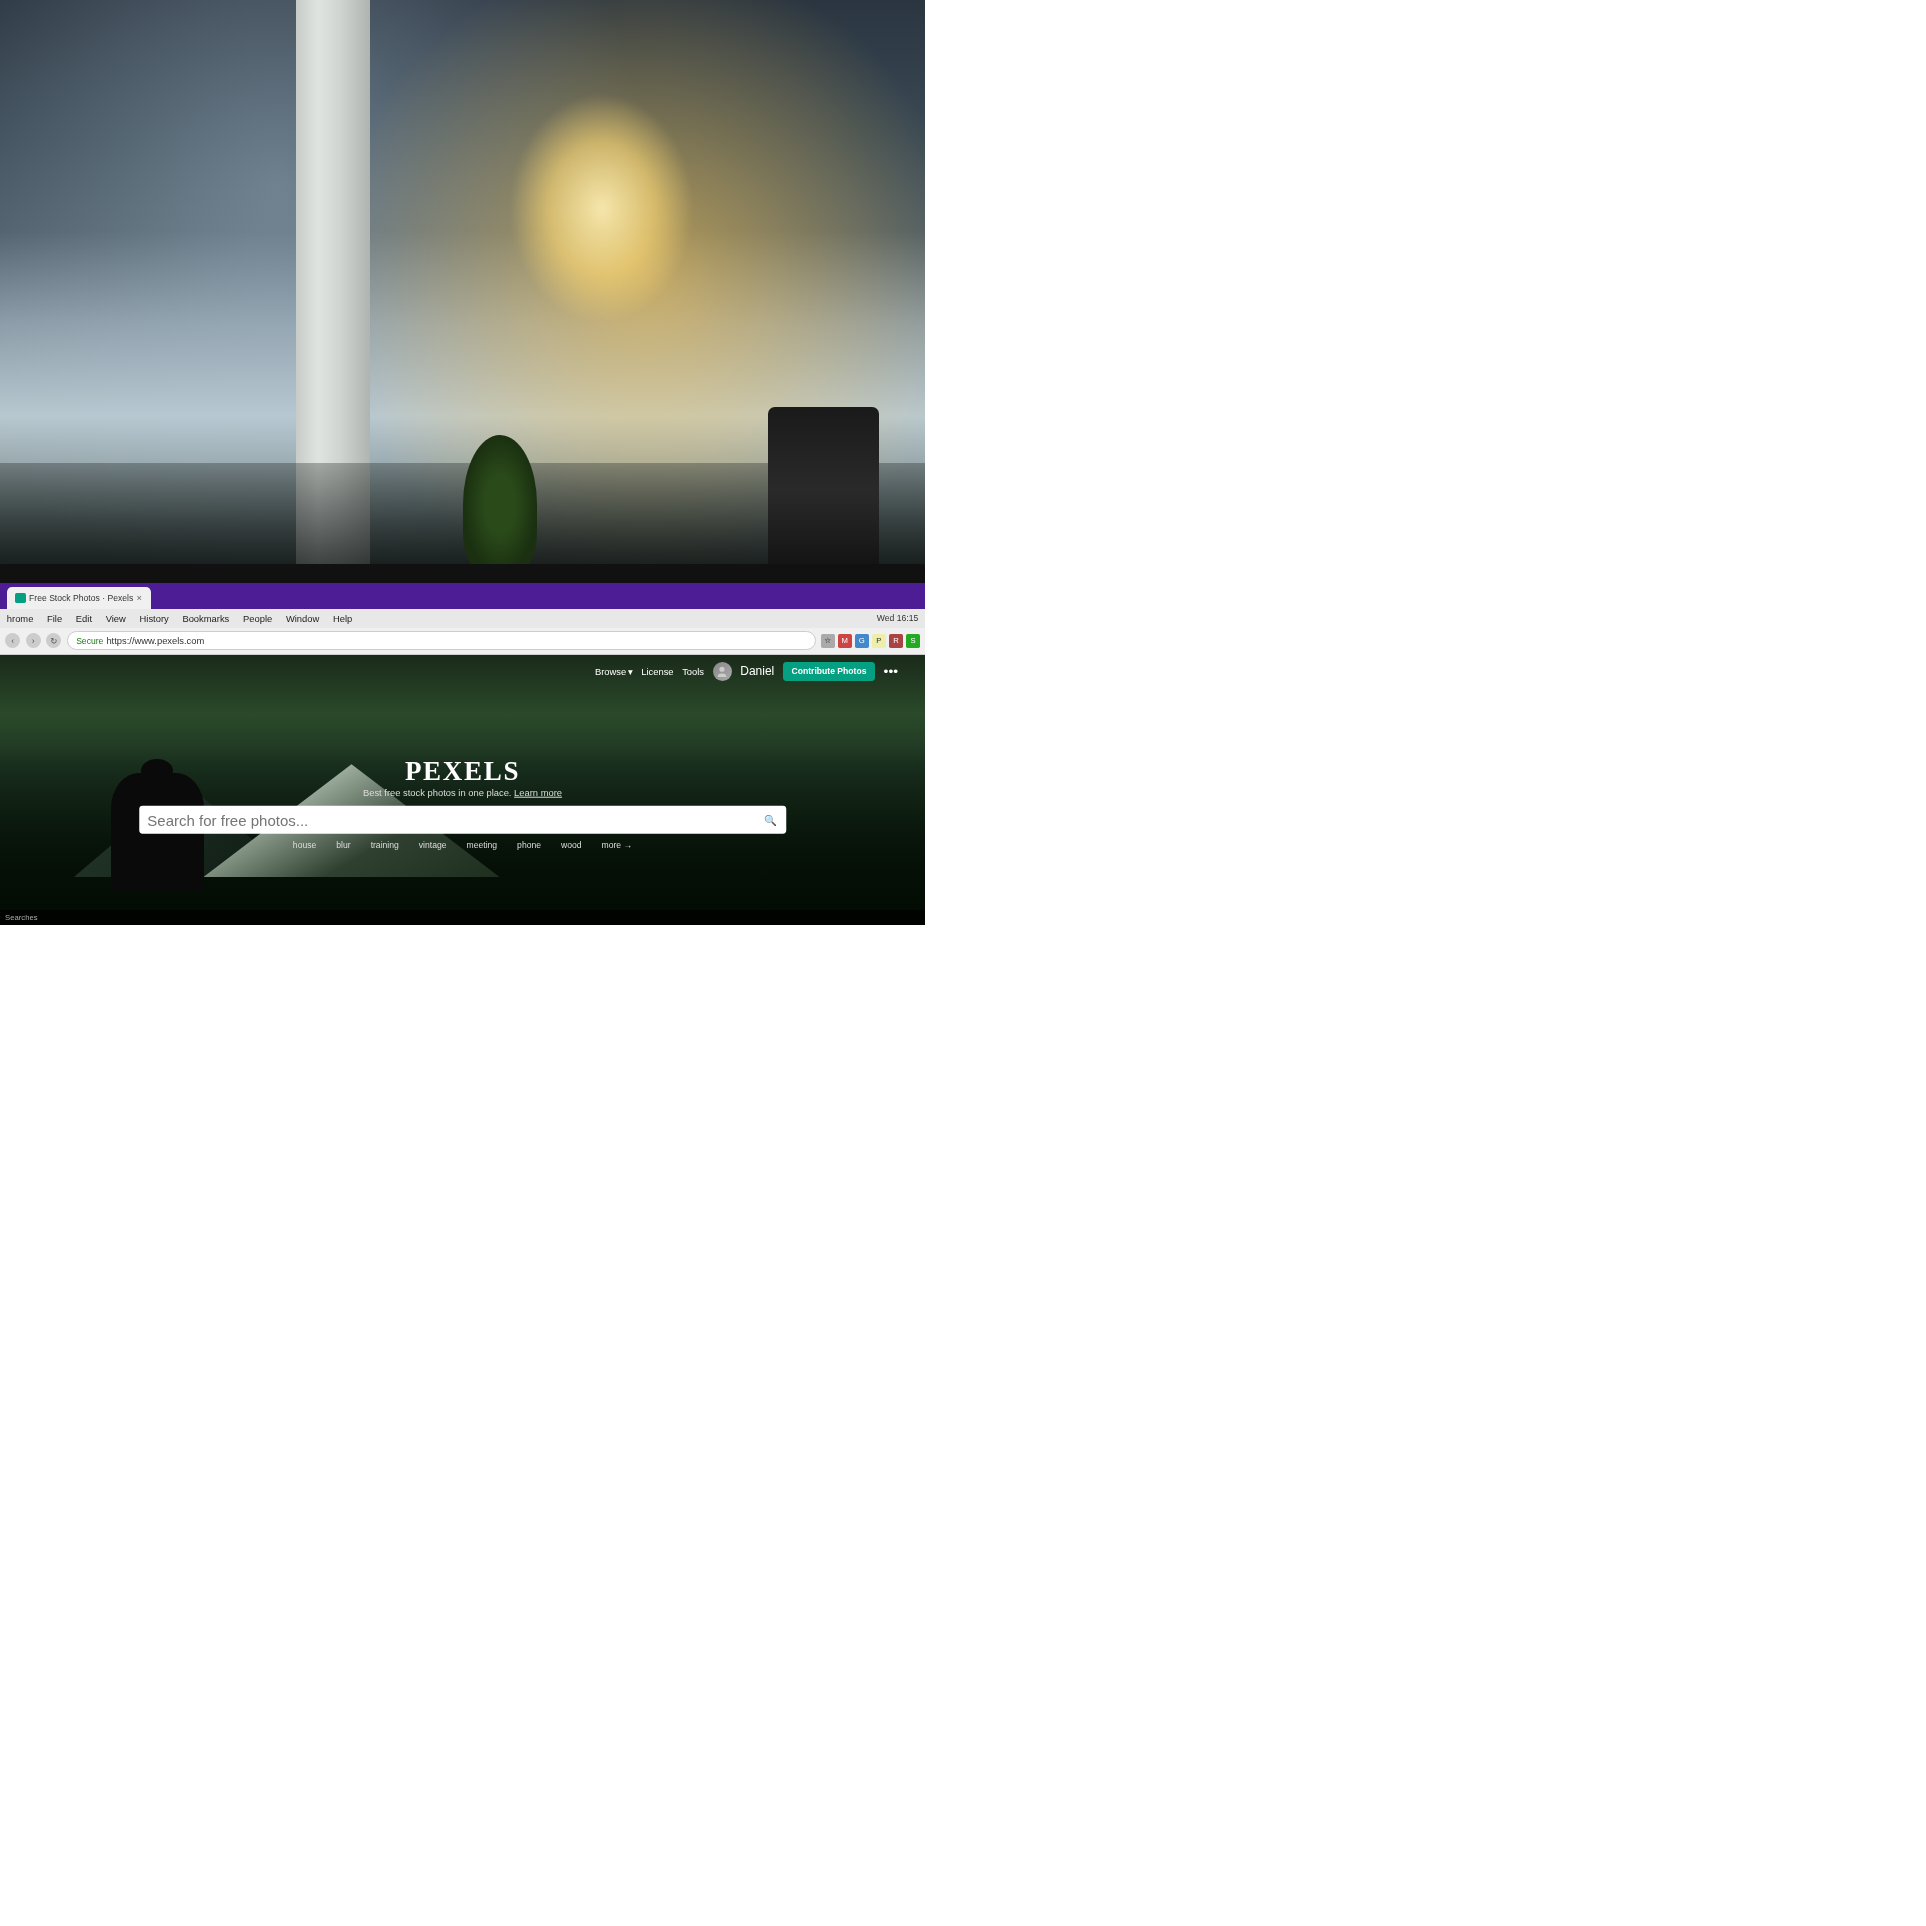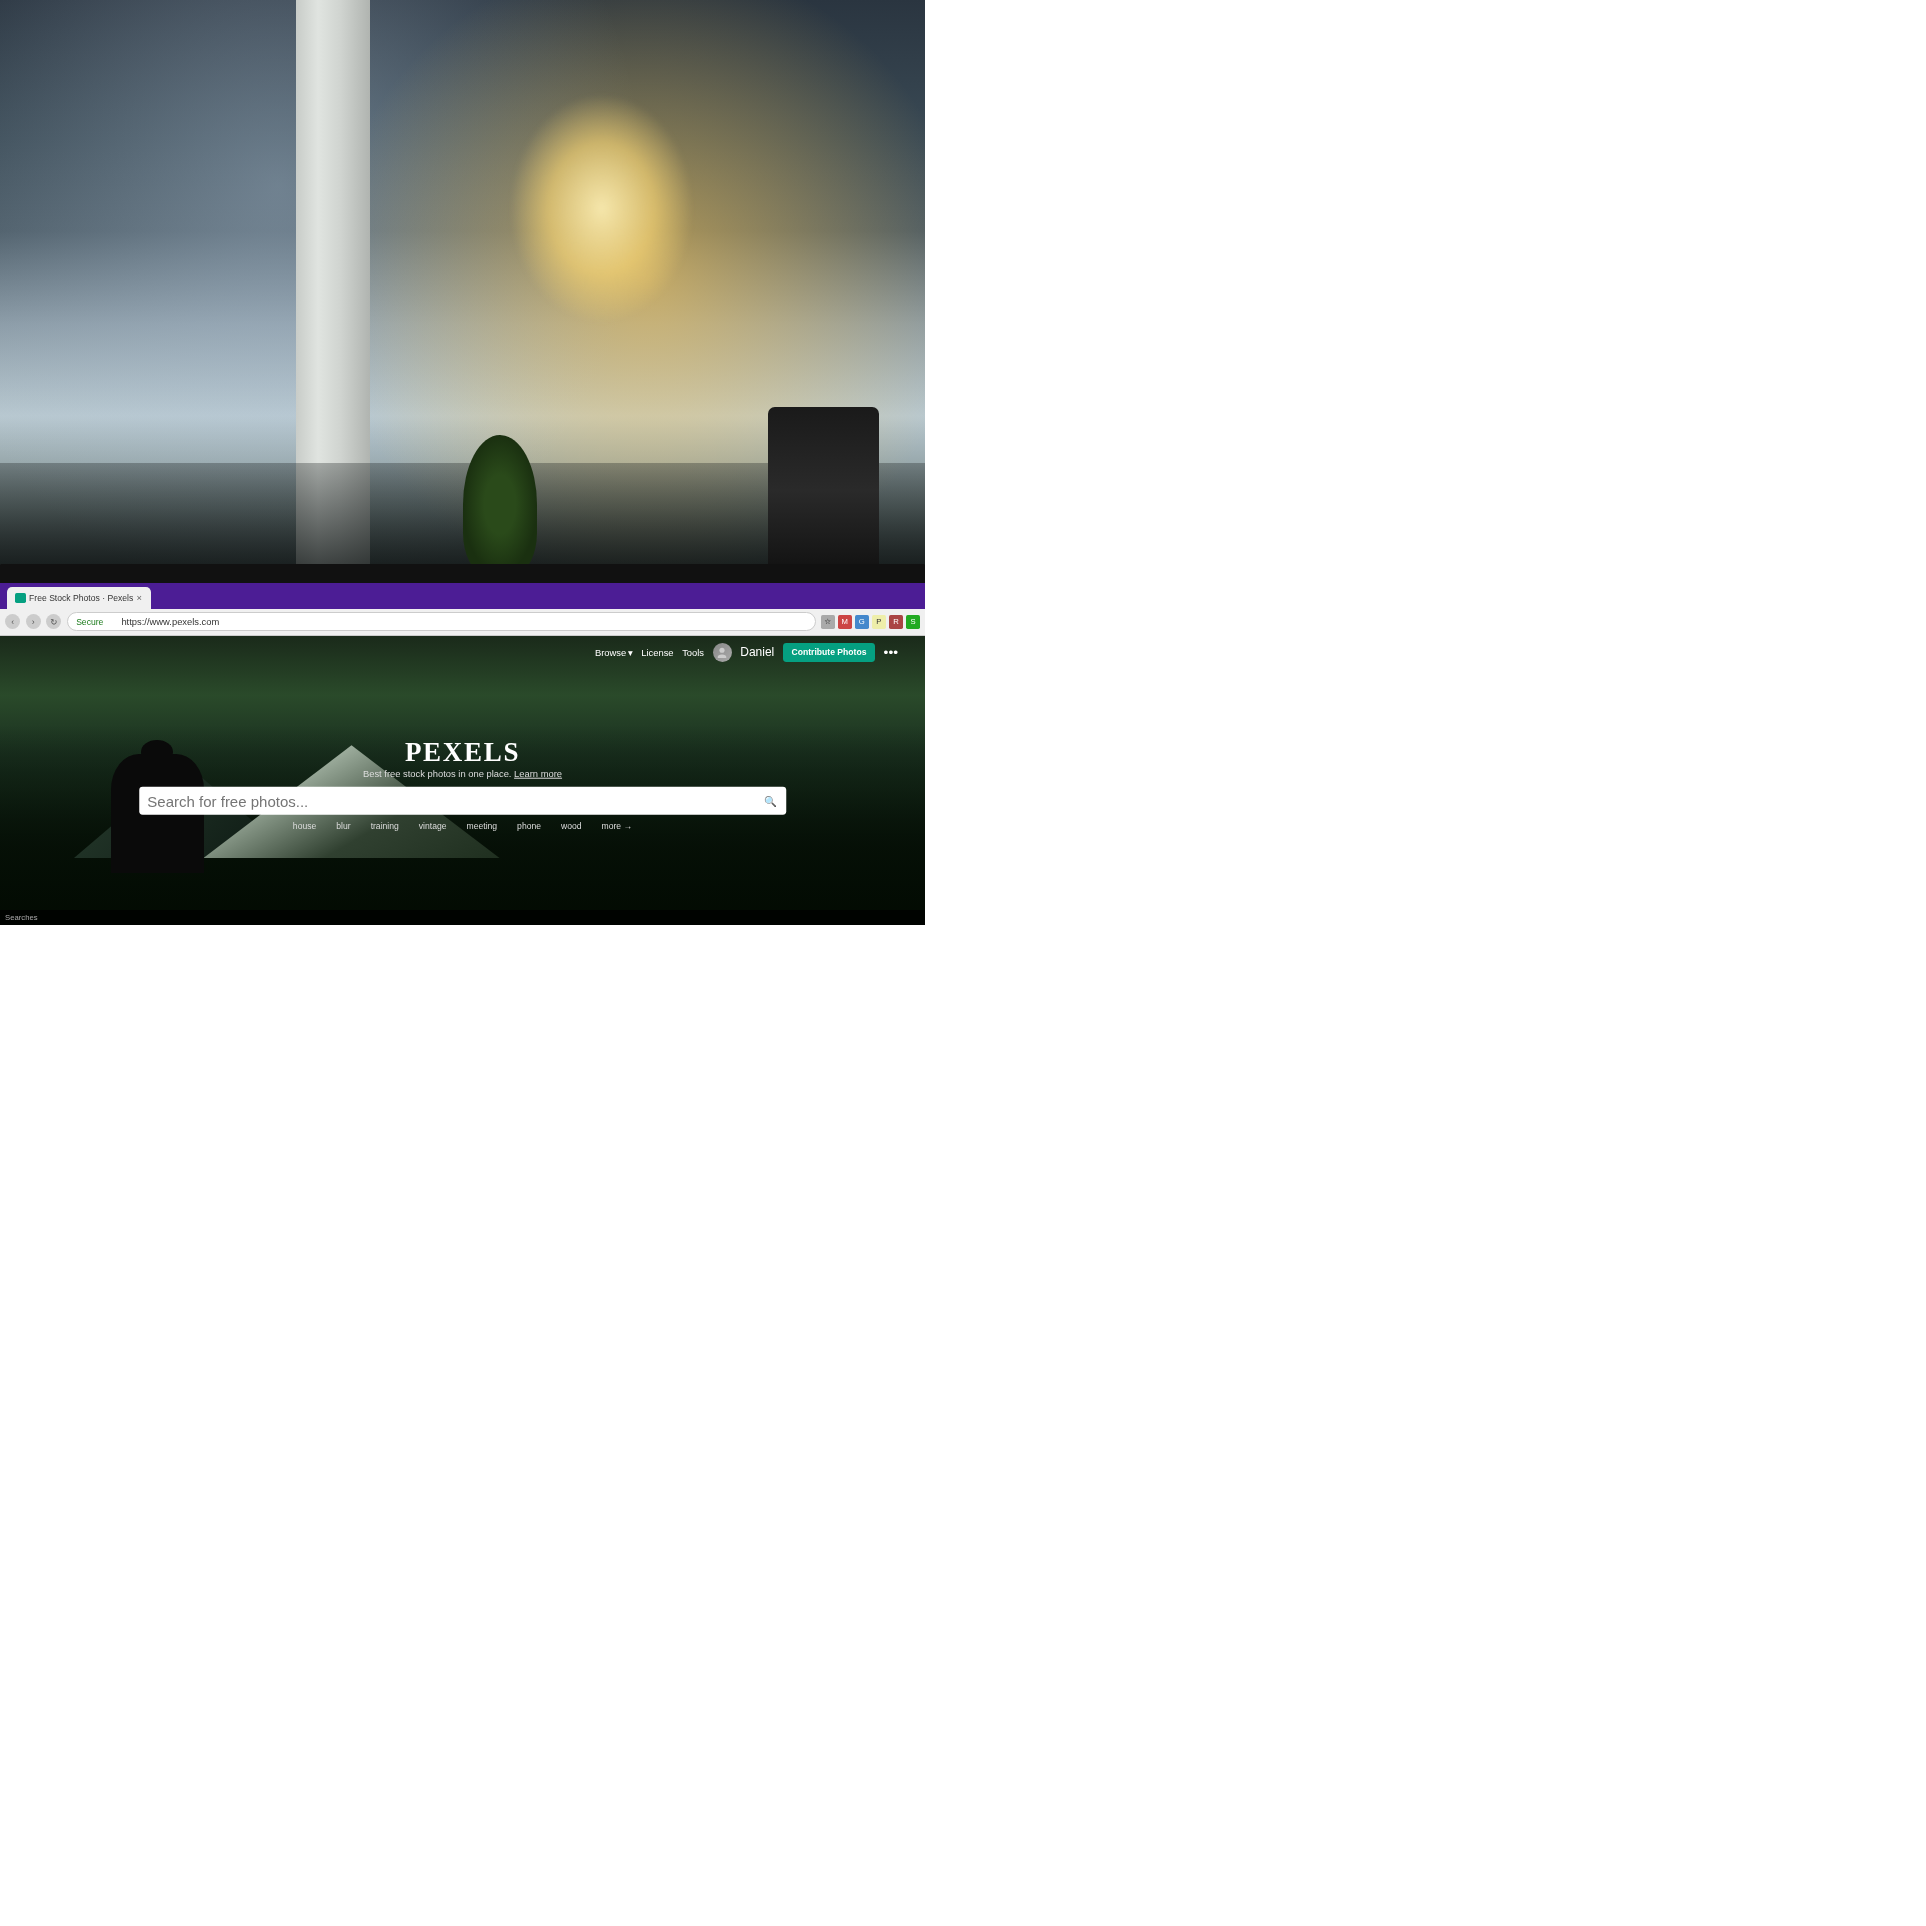--- a/index.html
+++ b/index.html
@@ -131,21 +131,21 @@
       flex: 1;
       height: 19px;
       border: 0.9px solid #ccc;
       border-radius: 10.3px;
       background: #fff;
       padding: 0 8.6px;
       font-size: 9.4px;
       color: #333;
       display: flex;
       align-items: center;
-      gap: 18px;
+      gap: 3px;
     }
 
     .address-bar .secure-badge {
       color: #1a7a1a;
       font-size: 8.6px;
     }
 
     .toolbar-icons {
       display: flex;
       align-items: center;
@@ -488,20 +488,34 @@
 <div class="monitor-screen">
 
   <div class="tab-bar">
     <div class="tab">
       <div class="tab-favicon"></div>
       <span>Free Stock Photos · Pexels</span>
       <span class="tab-close">×</span>
     </div>
   </div>
 
+  <div class="browser-menubar">
+    <span>hrome</span>
+    <span>File</span>
+    <span>Edit</span>
+    <span>View</span>
+    <span>History</span>
+    <span>Bookmarks</span>
+    <span>People</span>
+    <span>Window</span>
+    <span>Help</span>
+    <div class="right-side">
+      <span>Wed 16:15</span>
+    </div>
+  </div>
 
   <div class="browser-toolbar">
     <button class="nav-btn">‹</button>
     <button class="nav-btn">›</button>
     <button class="nav-btn">↻</button>
 
     <div class="address-bar">
       <span class="secure-badge">Secure</span>
       <span>https://www.pexels.com</span>
     </div>

